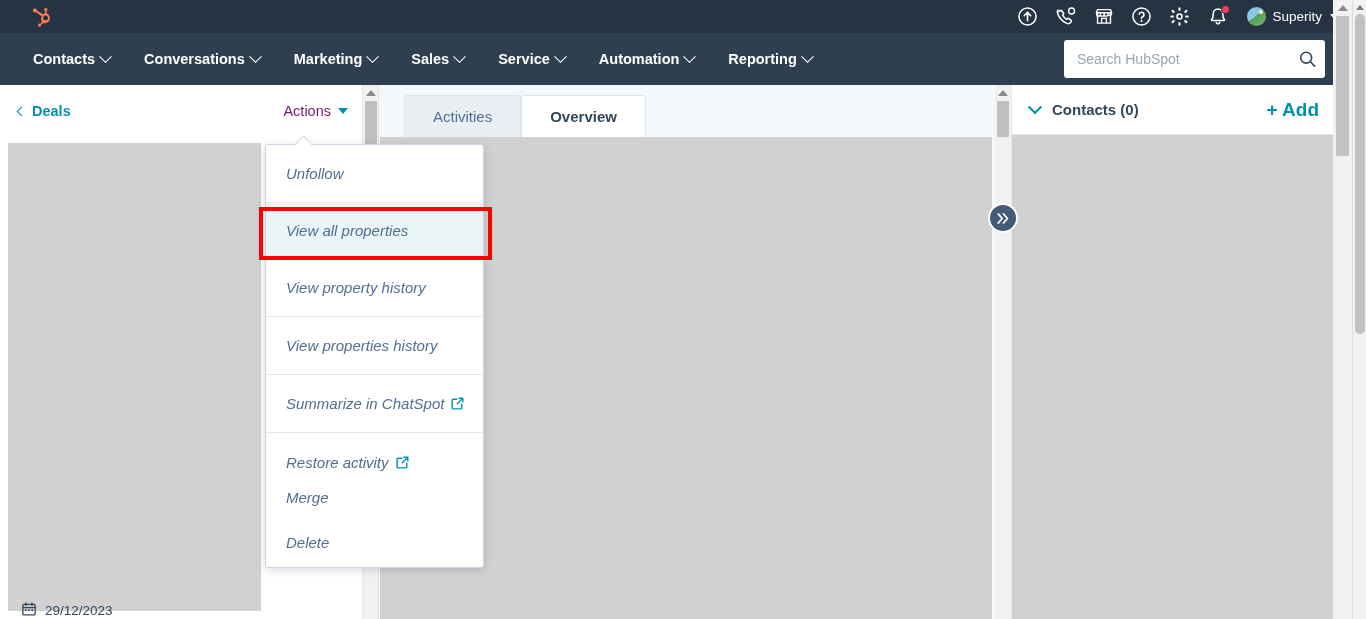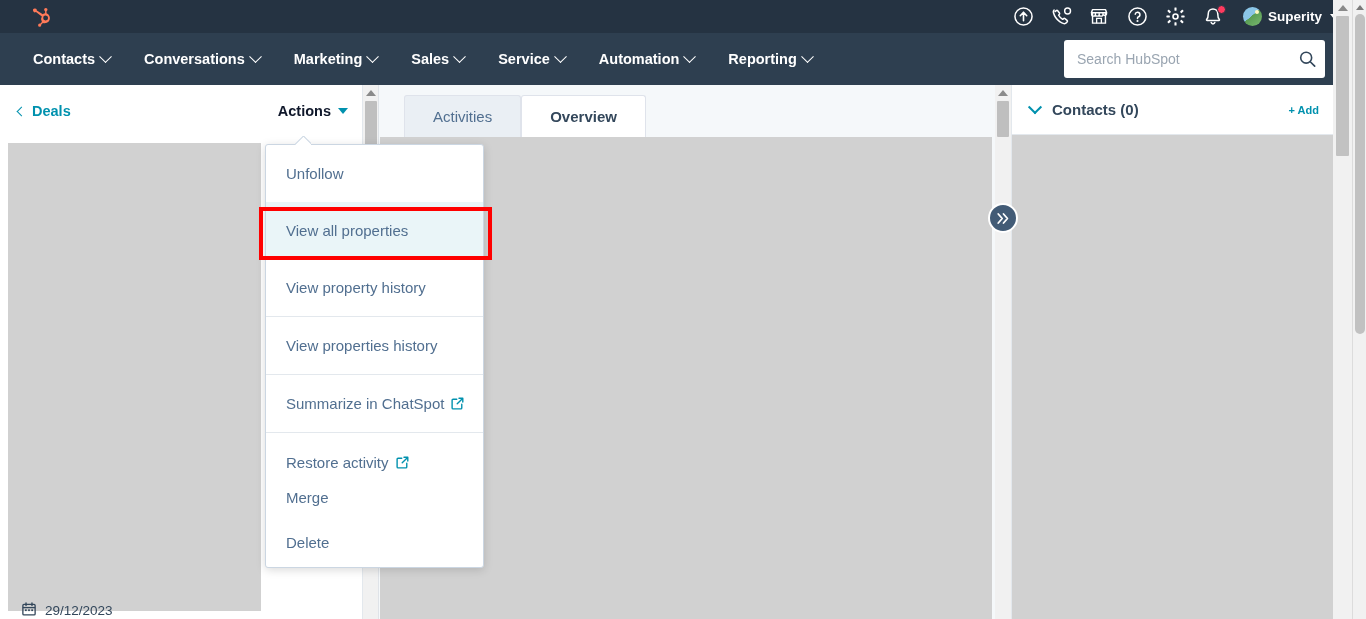--- a/index.html
+++ b/index.html
@@ -15,21 +15,21 @@
   
   .topbar {
     position: absolute; top: 0; left: 0;
     width: 1352px; height: 33px;
     background: #253342;
     display: flex; align-items: center;
   }
   .logo-wrap { width: 84px; display: flex; align-items: center; justify-content: center; }
   .hs-logo { width: 23px; height: 23px; display: block; }
   .topbar-spacer { flex: 1; }
-  .topbar-icons { display: flex; align-items: center; gap: 17px; padding-right: 14px; font-weight: bold; }
+  .topbar-icons { display: flex; align-items: center; gap: 17px; padding-right: 14px; }
   .tb-icon {
     width: 21px; height: 21px; display: flex; align-items: center;
     justify-content: center; color: #ffffff; position: relative; cursor: pointer;
   }
   .tb-icon svg { display: block; }
   .notif-dot {
     position: absolute; top: -1px; right: -2px;
     width: 9px; height: 9px; border-radius: 50%;
     background: #ff3a5e; border: 1px solid #253342;
   }
@@ -101,21 +101,21 @@
   .back-link {
     display: flex; align-items: center; gap: 7px;
     color: #0091ae; font-size: 14.5px; font-weight: bold; cursor: pointer;
   }
   .chev-left {
     width: 7px; height: 7px; border-left: 1.7px solid #0091ae;
     border-bottom: 1.7px solid #0091ae; transform: rotate(45deg);
   }
   .actions-btn {
     display: flex; align-items: center; gap: 7px;
-    color: #0f172a; font-size: 14.5px; font-weight: bold; cursor: pointer;
+    color: #701a75; font-size: 14.5px; font-weight: normal; cursor: pointer;
   }
   .caret-down-teal {
     width: 0; height: 0; border-left: 5px solid transparent;
     border-right: 5px solid transparent; border-top: 6px solid #0091ae;
   }
   .skeleton-block {
     position: absolute; top: 58px; left: 8px;
     width: 253px; height: 468px; background: #d1d1d1;
   }
   .date-row {
@@ -187,21 +187,21 @@
     background: #ffffff; border-bottom: 1px solid #e3e8ed;
     height: 50px; display: flex; align-items: center;
     padding: 0 14px 0 18px; gap: 12px;
   }
   .panel-chev {
     width: 10px; height: 10px; border-right: 2px solid #0091ae;
     border-bottom: 2px solid #0091ae; transform: rotate(45deg) translate(-2px,-2px);
     cursor: pointer; flex: none;
   }
   .panel-title { font-size: 15px; font-weight: bold; color: #33475b; flex: 1; }
-  .add-link { color: #0091ae; font-size: 11px; font-weight: bold; cursor: pointer; }
+  .add-link { color: #0091ae; font-size: 19px; font-weight: bold; cursor: pointer; }
   .right-skeleton {
     position: absolute; top: 50px; left: 0; width: 322px; height: 484px;
     background: #d1d1d1;
   }
 
   
   .scroll-col-right {
     position: absolute; top: 0; left: 1333px; width: 19px; height: 619px;
     background: #f1f1f1;
   }
@@ -244,21 +244,21 @@
     content: ""; position: absolute; top: 2px; left: 2px;
     width: 12px; height: 12px; background: #ffffff;
     border-left: 1px solid #cbd6e2; border-top: 1px solid #cbd6e2;
     transform: rotate(45deg);
   }
   .dd-group { }
   .dd-group + .dd-group { border-top: 1px solid #e3e8ed; }
   .dd-item {
     display: flex; align-items: center; gap: 7px;
     height: 57px; padding: 0 20px;
-    font-size: 15px; color: #516f90; cursor: pointer; white-space: nowrap;
+    font-size: 15px; color: #516f90; cursor: pointer; white-space: nowrap; font-style: italic;
   }
   .dd-item.compact { height: 40px; }
   .dd-item.highlighted { background: #eaf5f8; }
   .ext-icon { display: inline-flex; color: #0091ae; flex: none; }
 
   
   .annotation-box {
     position: absolute; top: 207px; left: 259px;
     width: 233px; height: 53px;
     border: 4px solid #ff0000; z-index: 80; pointer-events: none;

